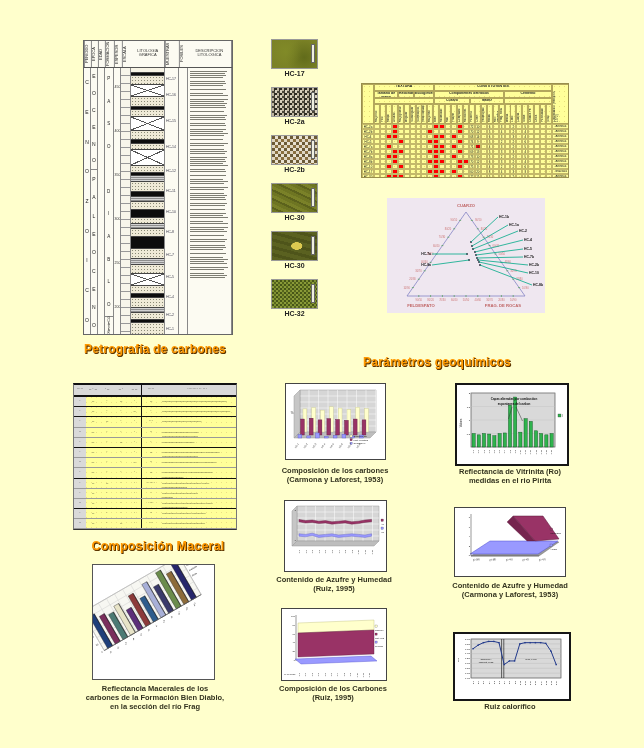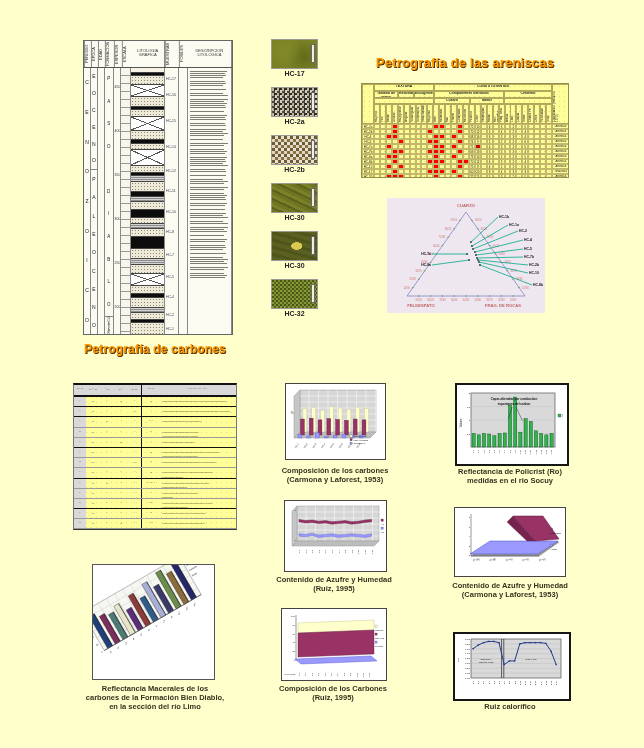--- a/index.html
+++ b/index.html
@@ -373,21 +373,20 @@
       <div class="photo ph-blob" style="left: 271px; top: 231px;">
         <div class="scalebar"></div>
       </div>
       <div class="plabel" style="left: 271px; top: 262px;">HC-30</div>
       <div class="photo ph-greenspeck" style="left: 271px; top: 279px;">
         <div class="scalebar"></div>
       </div>
       <div class="plabel" style="left: 271px; top: 310px;">HC-32</div>
     </div>
 
-  <div class="title" style="left:355px;top:55px;width:220px;font-size:13px;">Petrografía de las areniscas</div>
   <div class="aren" id="aren-table">
       <div class="acell" style="left: 0px; top: 0px; width: 12px; height: 40px;"></div>
       <div class="acell" style="left: 12px; top: 0px; width: 60px; height: 7px;">TEXTURA</div>
       <div class="acell" style="left: 72px; top: 0px; width: 118px; height: 7px;">CONSTITUYENTES</div>
       <div class="acell arot" style="left: 190px; top: 0px; width: 18px; height: 40px;">Clasificación (Pettijohn, 1972)</div>
       <div class="acell" style="left: 12px; top: 7px; width: 24px; height: 7px;">Tamaño de grano</div>
       <div class="acell" style="left: 36px; top: 7px; width: 16px; height: 7px;">Redondez</div>
       <div class="acell" style="left: 52px; top: 7px; width: 20px; height: 7px;">Escogimiento</div>
       <div class="acell" style="left: 72px; top: 7px; width: 70px; height: 7px;">Componentes detríticos</div>
       <div class="acell" style="left: 142px; top: 7px; width: 48px; height: 7px;">Cemento</div>
@@ -996,20 +995,21 @@
         <div class="ccell cid" style="width: 12px;">··</div>
         <div class="ccell" style="width: 14px;">–</div>
         <div class="ccell" style="width: 14px;">·</div>
         <div class="ccell" style="width: 14px;">–</div>
         <div class="ccell cdiv" style="width: 14px;">·</div>
         <div class="ccell" style="width: 18px;">···</div>
         <div class="ccell cdesc" style="width: 74px;">——— —————————</div>
       </div>
     </div>
 
+  <div class="title" style="left:352px;top:355px;width:170px;font-size:12px;">Parámetros geoquímicos</div>
 
   <div class="chartbox" style="left:285px;top:383px;width:99px;height:75px;">
       <div><svg width="97" height="73" viewBox="0 0 97 73" xmlns="http://www.w3.org/2000/svg">
           <polygon points="14,6 90,6 90,48 14,48" fill="#d6d6d6" stroke="#999" stroke-width="0.5"></polygon>
           <line x1="14" y1="12" x2="90" y2="12" stroke="#fff" stroke-width="0.5"></line>
           <line x1="14" y1="18" x2="90" y2="18" stroke="#fff" stroke-width="0.5"></line>
           <line x1="14" y1="24" x2="90" y2="24" stroke="#fff" stroke-width="0.5"></line>
           <line x1="14" y1="30" x2="90" y2="30" stroke="#fff" stroke-width="0.5"></line>
           <line x1="14" y1="36" x2="90" y2="36" stroke="#fff" stroke-width="0.5"></line>
           <line x1="14" y1="42" x2="90" y2="42" stroke="#fff" stroke-width="0.5"></line>
@@ -1276,39 +1276,40 @@
           <text x="97" y="47" font-size="2" text-anchor="end" fill="#111" transform="rotate(-90 97 47)" font-family="Liberation Sans, sans-serif">m-16</text>
           <text x="102.2" y="47" font-size="2" text-anchor="end" fill="#111" transform="rotate(-90 102.2 47)" font-family="Liberation Sans, sans-serif">m-17</text>
         </svg></div>
     </div>
 
   <div class="caption" style="left:269px;top:466px;width:132px;">
     <div>Composición de los carbones</div>
       <div>(Carmona y Laforest, 1953)</div>
     </div>
   <div class="caption" style="left:447px;top:467px;width:126px;">
-    <div>Reflectancia de Policrist (Ro)</div>
-      <div>medidas en el rio Socuy</div>
+    <div>Reflectancia de Vitrinita (Ro)</div>
+      <div>medidas en el rio Pirita</div>
     </div>
   <div class="caption" style="left:267px;top:575px;width:134px;">
     <div>Contenido de Azufre y Humedad</div>
       <div>(Ruiz, 1995)</div>
     </div>
   <div class="caption" style="left:443px;top:581px;width:134px;">
     <div>Contenido de Azufre y Humedad</div>
       <div>(Carmona y Laforest, 1953)</div>
     </div>
   <div class="caption" style="left:266px;top:684px;width:134px;">
     <div>Composición de los Carbones</div>
       <div>(Ruiz, 1995)</div>
     </div>
   <div class="caption" style="left:449px;top:702px;width:122px;">
     <div>Ruiz calorífico</div>
     </div>
 
+  <div class="title" style="left:88px;top:539px;width:140px;font-size:12.5px;">Composición Maceral</div>
   <div class="chartbox" style="left:92px;top:564px;width:121px;height:114px;border-color:#555;">
       <div><svg width="119" height="112" viewBox="0 0 119 112" xmlns="http://www.w3.org/2000/svg">
           <g transform="rotate(-30 60 62)">
             <rect x="6" y="14" width="112" height="44" fill="#f7f7f2" stroke="#888" stroke-width="0.5"></rect>
             <line x1="6" y1="14" x2="6" y2="58" stroke="#ccc" stroke-width="0.4"></line>
             <line x1="15.3" y1="14" x2="15.3" y2="58" stroke="#ccc" stroke-width="0.4"></line>
             <line x1="24.6" y1="14" x2="24.6" y2="58" stroke="#ccc" stroke-width="0.4"></line>
             <line x1="33.900000000000006" y1="14" x2="33.900000000000006" y2="58" stroke="#ccc" stroke-width="0.4"></line>
             <line x1="43.2" y1="14" x2="43.2" y2="58" stroke="#ccc" stroke-width="0.4"></line>
             <line x1="52.5" y1="14" x2="52.5" y2="58" stroke="#ccc" stroke-width="0.4"></line>
@@ -1372,16 +1373,16 @@
             <text x="119.5" y="20" font-size="2.3" text-anchor="start" fill="#111" font-family="Liberation Sans, sans-serif">Vitrinita</text>
             <text x="119.5" y="26" font-size="2.3" text-anchor="start" fill="#111" font-family="Liberation Sans, sans-serif">Liptinita</text>
             <text x="119.5" y="32" font-size="2.3" text-anchor="start" fill="#111" font-family="Liberation Sans, sans-serif">Inertinita</text>
             <text x="119.5" y="38" font-size="2.3" text-anchor="start" fill="#111" font-family="Liberation Sans, sans-serif">Pirita</text>
           </g>
         </svg></div>
     </div>
   <div class="caption" style="left:57px;top:684px;width:196px;">
     <div>Reflectancia Macerales de los</div>
       <div>carbones de la Formación Bien Diablo,</div>
-      <div>en la sección del río Limo</div>
+      <div>en la sección del río Frag</div>
     </div>
 
 </div>
 
 </body></html>

